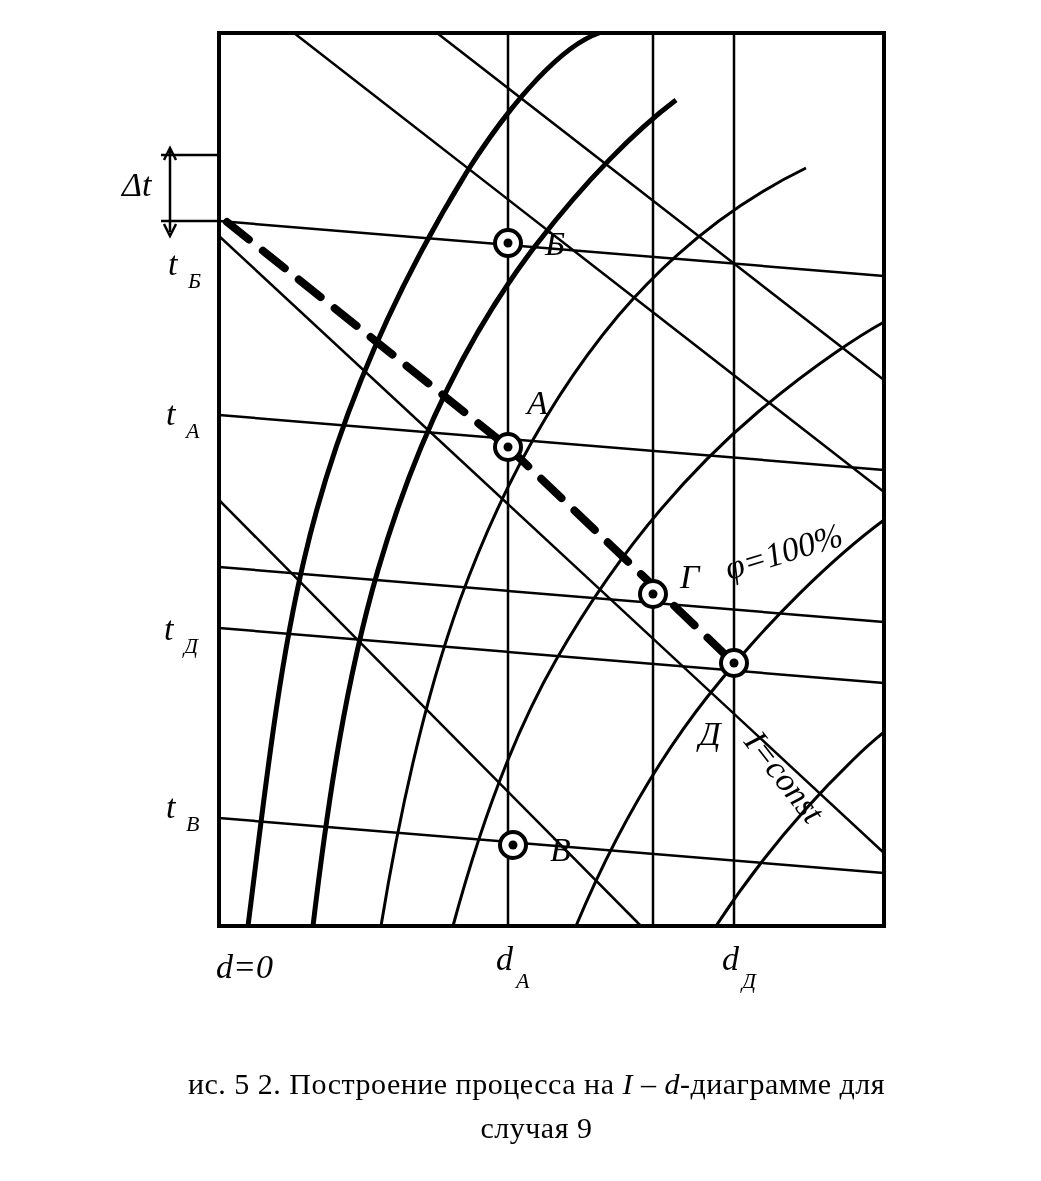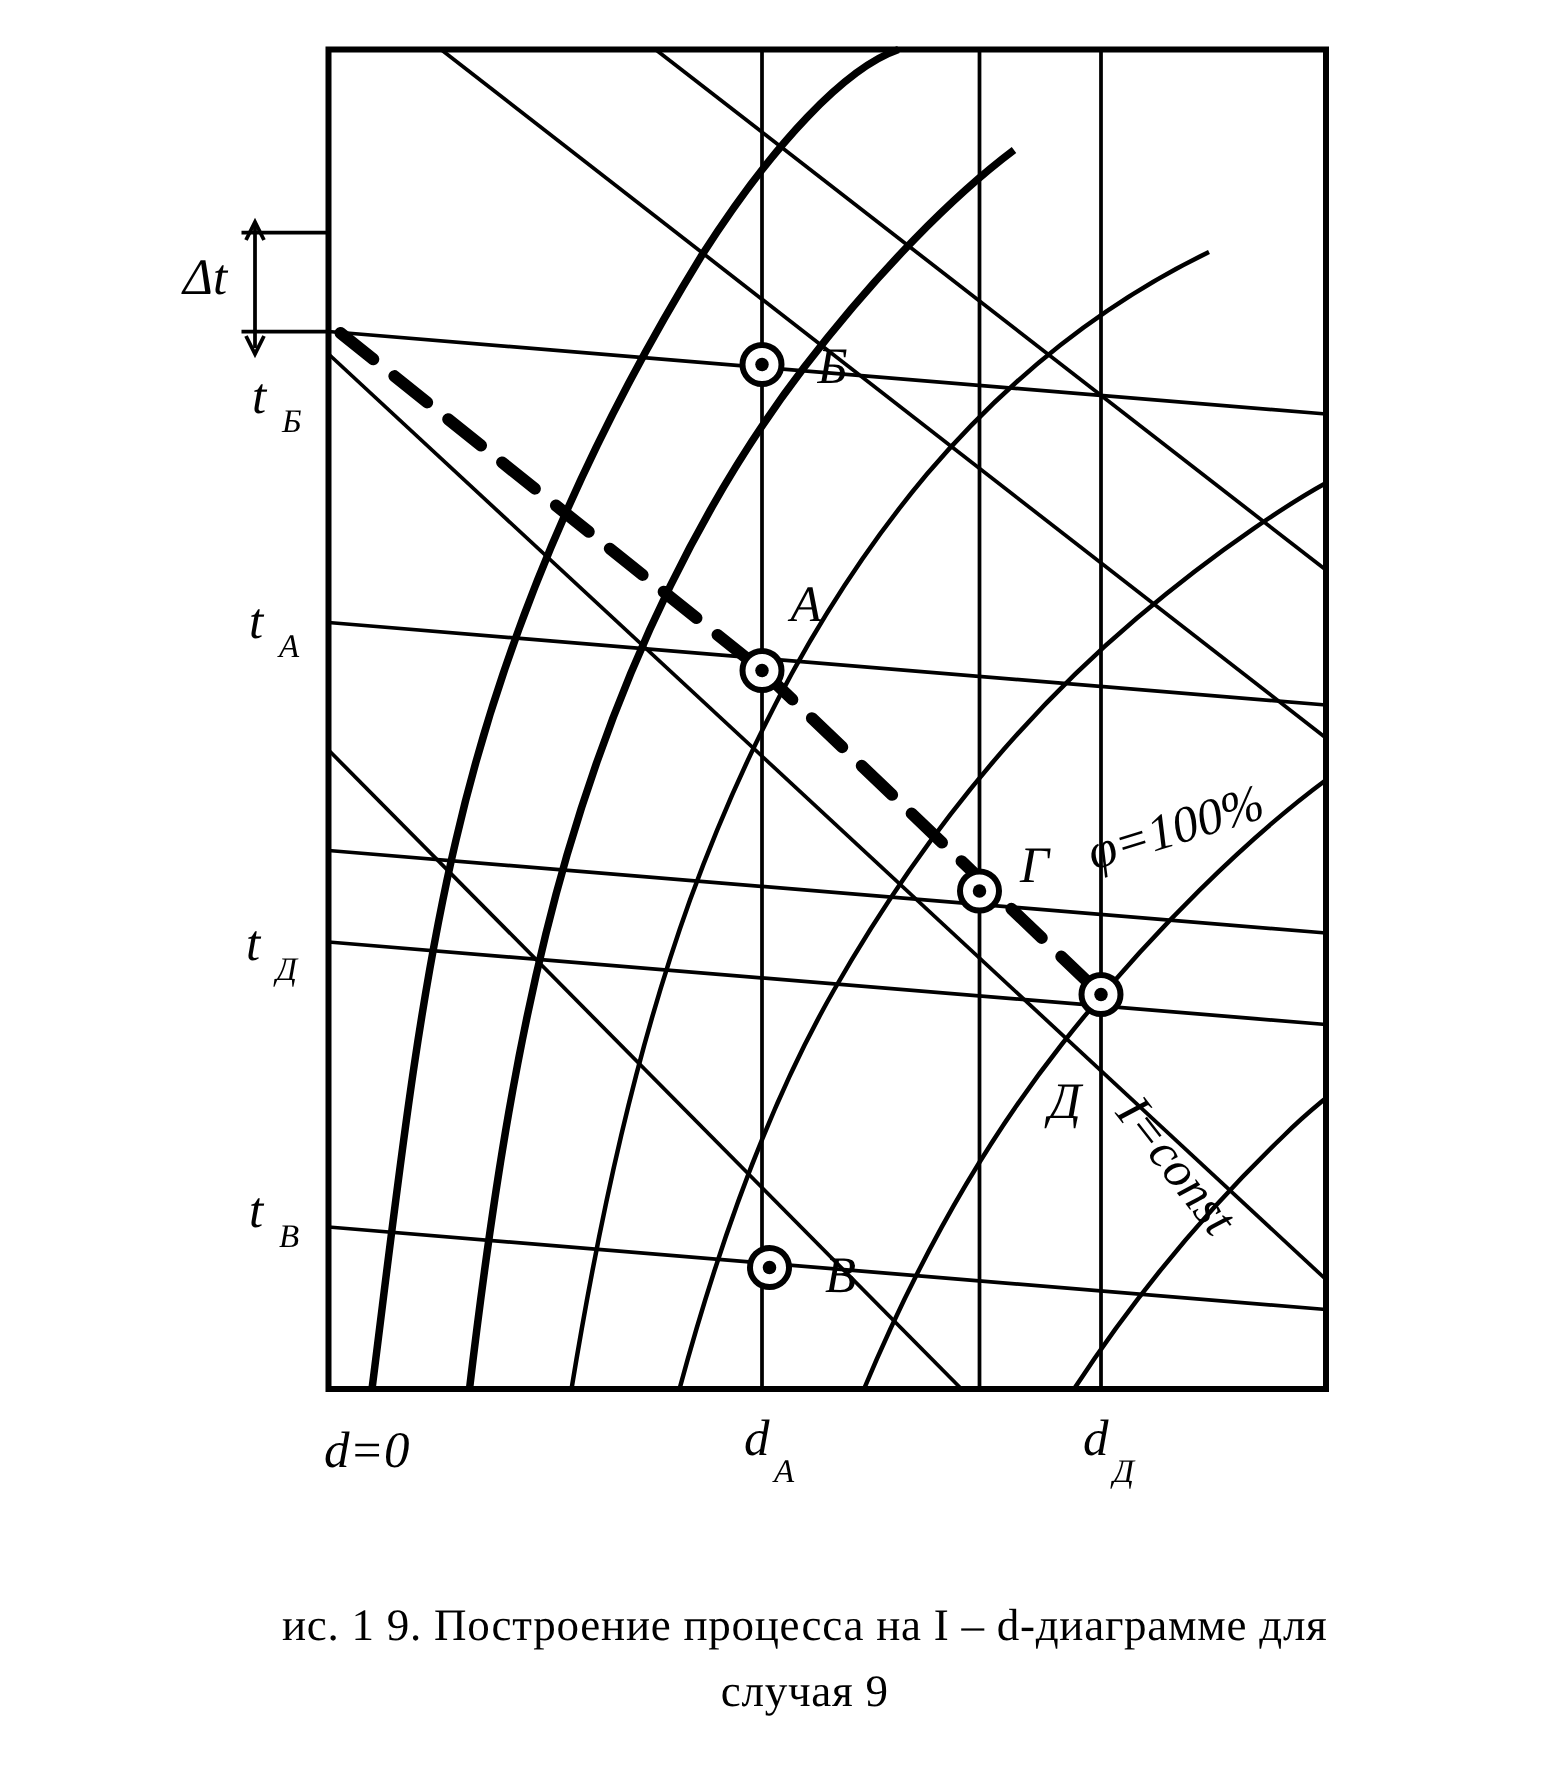--- a/index.html
+++ b/index.html
@@ -35,20 +35,21 @@
     top: 1062px;
     width: 1041px;
     text-align: center;
     font-family: "Liberation Serif", serif;
     font-size: 30px;
     line-height: 44px;
     letter-spacing: 0.5px;
     color: #000;
   }
   .caption .em-i {
+    font-style: italic;
   }
   .cap-line2 {
     display: block;
   }
   text {
     font-family: "Liberation Serif", serif;
     fill: #000;
   }
   .axlabel {
     font-size: 34px;
@@ -168,19 +169,19 @@
       <text class="axlabel" x="480" y="970">d</text>
       <text class="sub" x="500" y="988">А</text>
 
       <text class="axlabel" x="706" y="970">d</text>
       <text class="sub" x="726" y="988">Д</text>
     </g>
 
   </svg>
 
   <div class="caption">
-    <span>ис. 1 9.</span>
+    <span>ис. 5 2.</span>
     <span>Построение процесса на</span>
     <span class="em-i">I – d</span><span>-диаграмме для</span>
     <span class="cap-line2">случая 9</span>
   </div>
 
 </div>
 
 </body></html>

